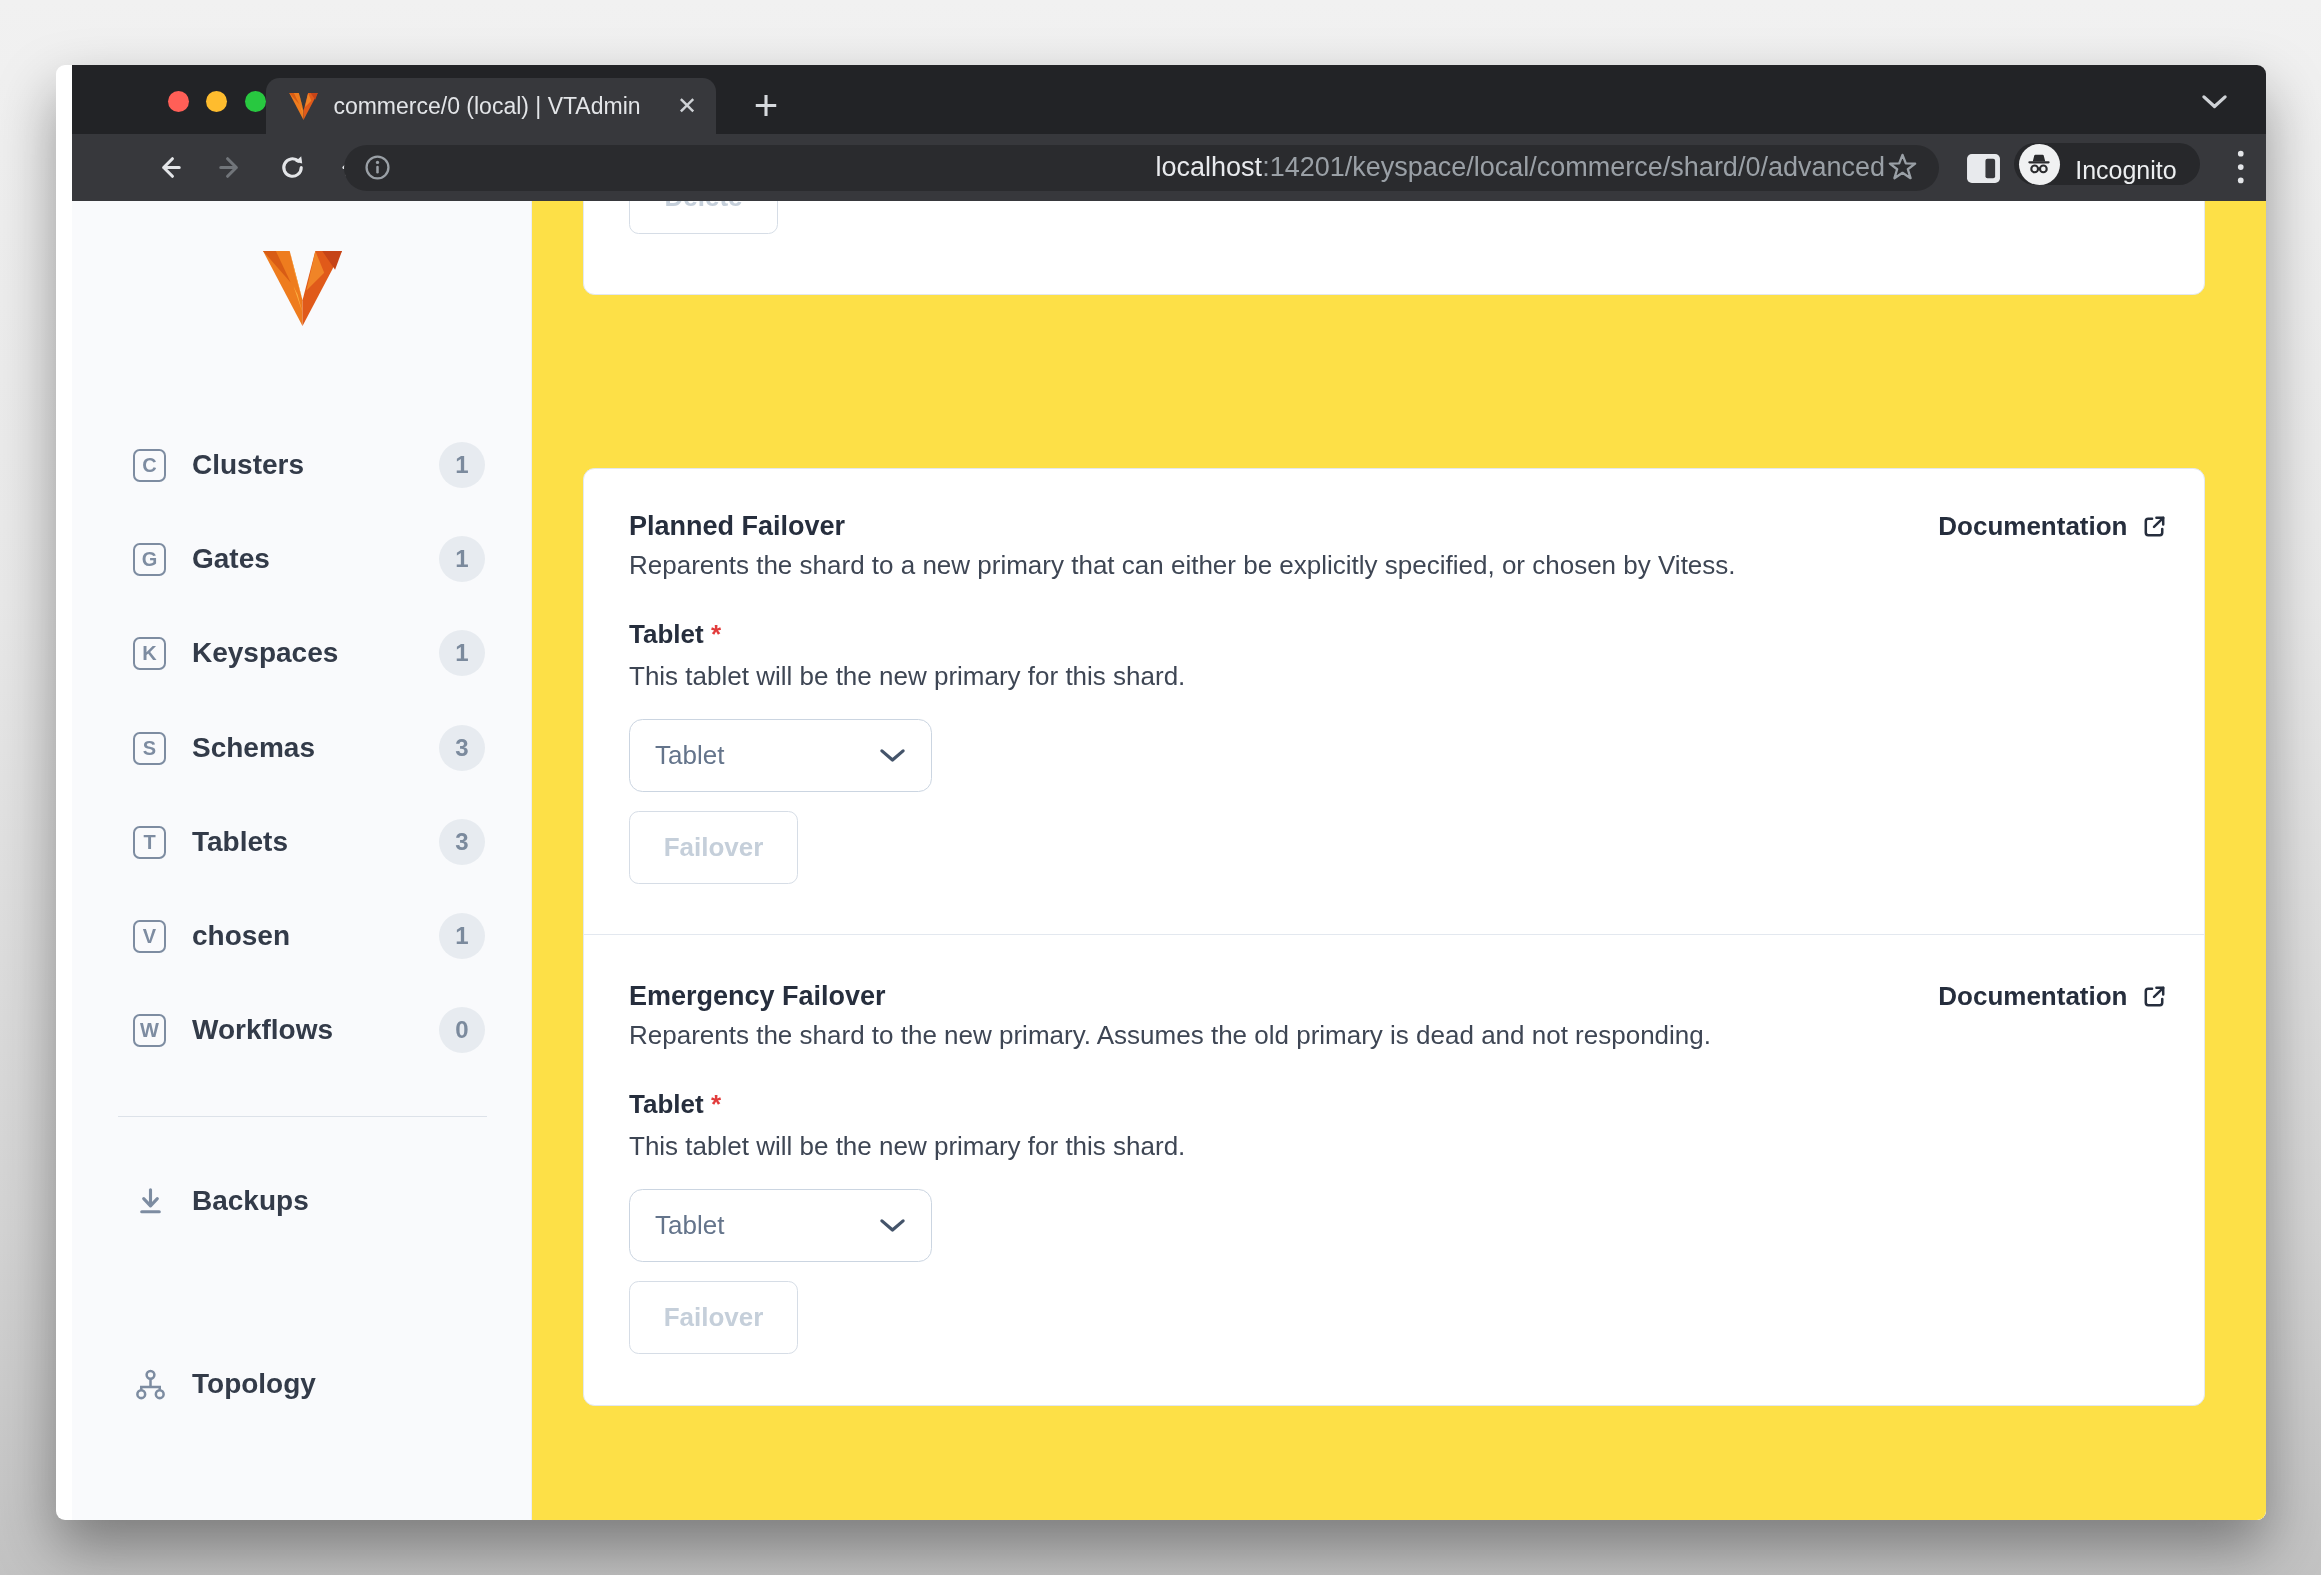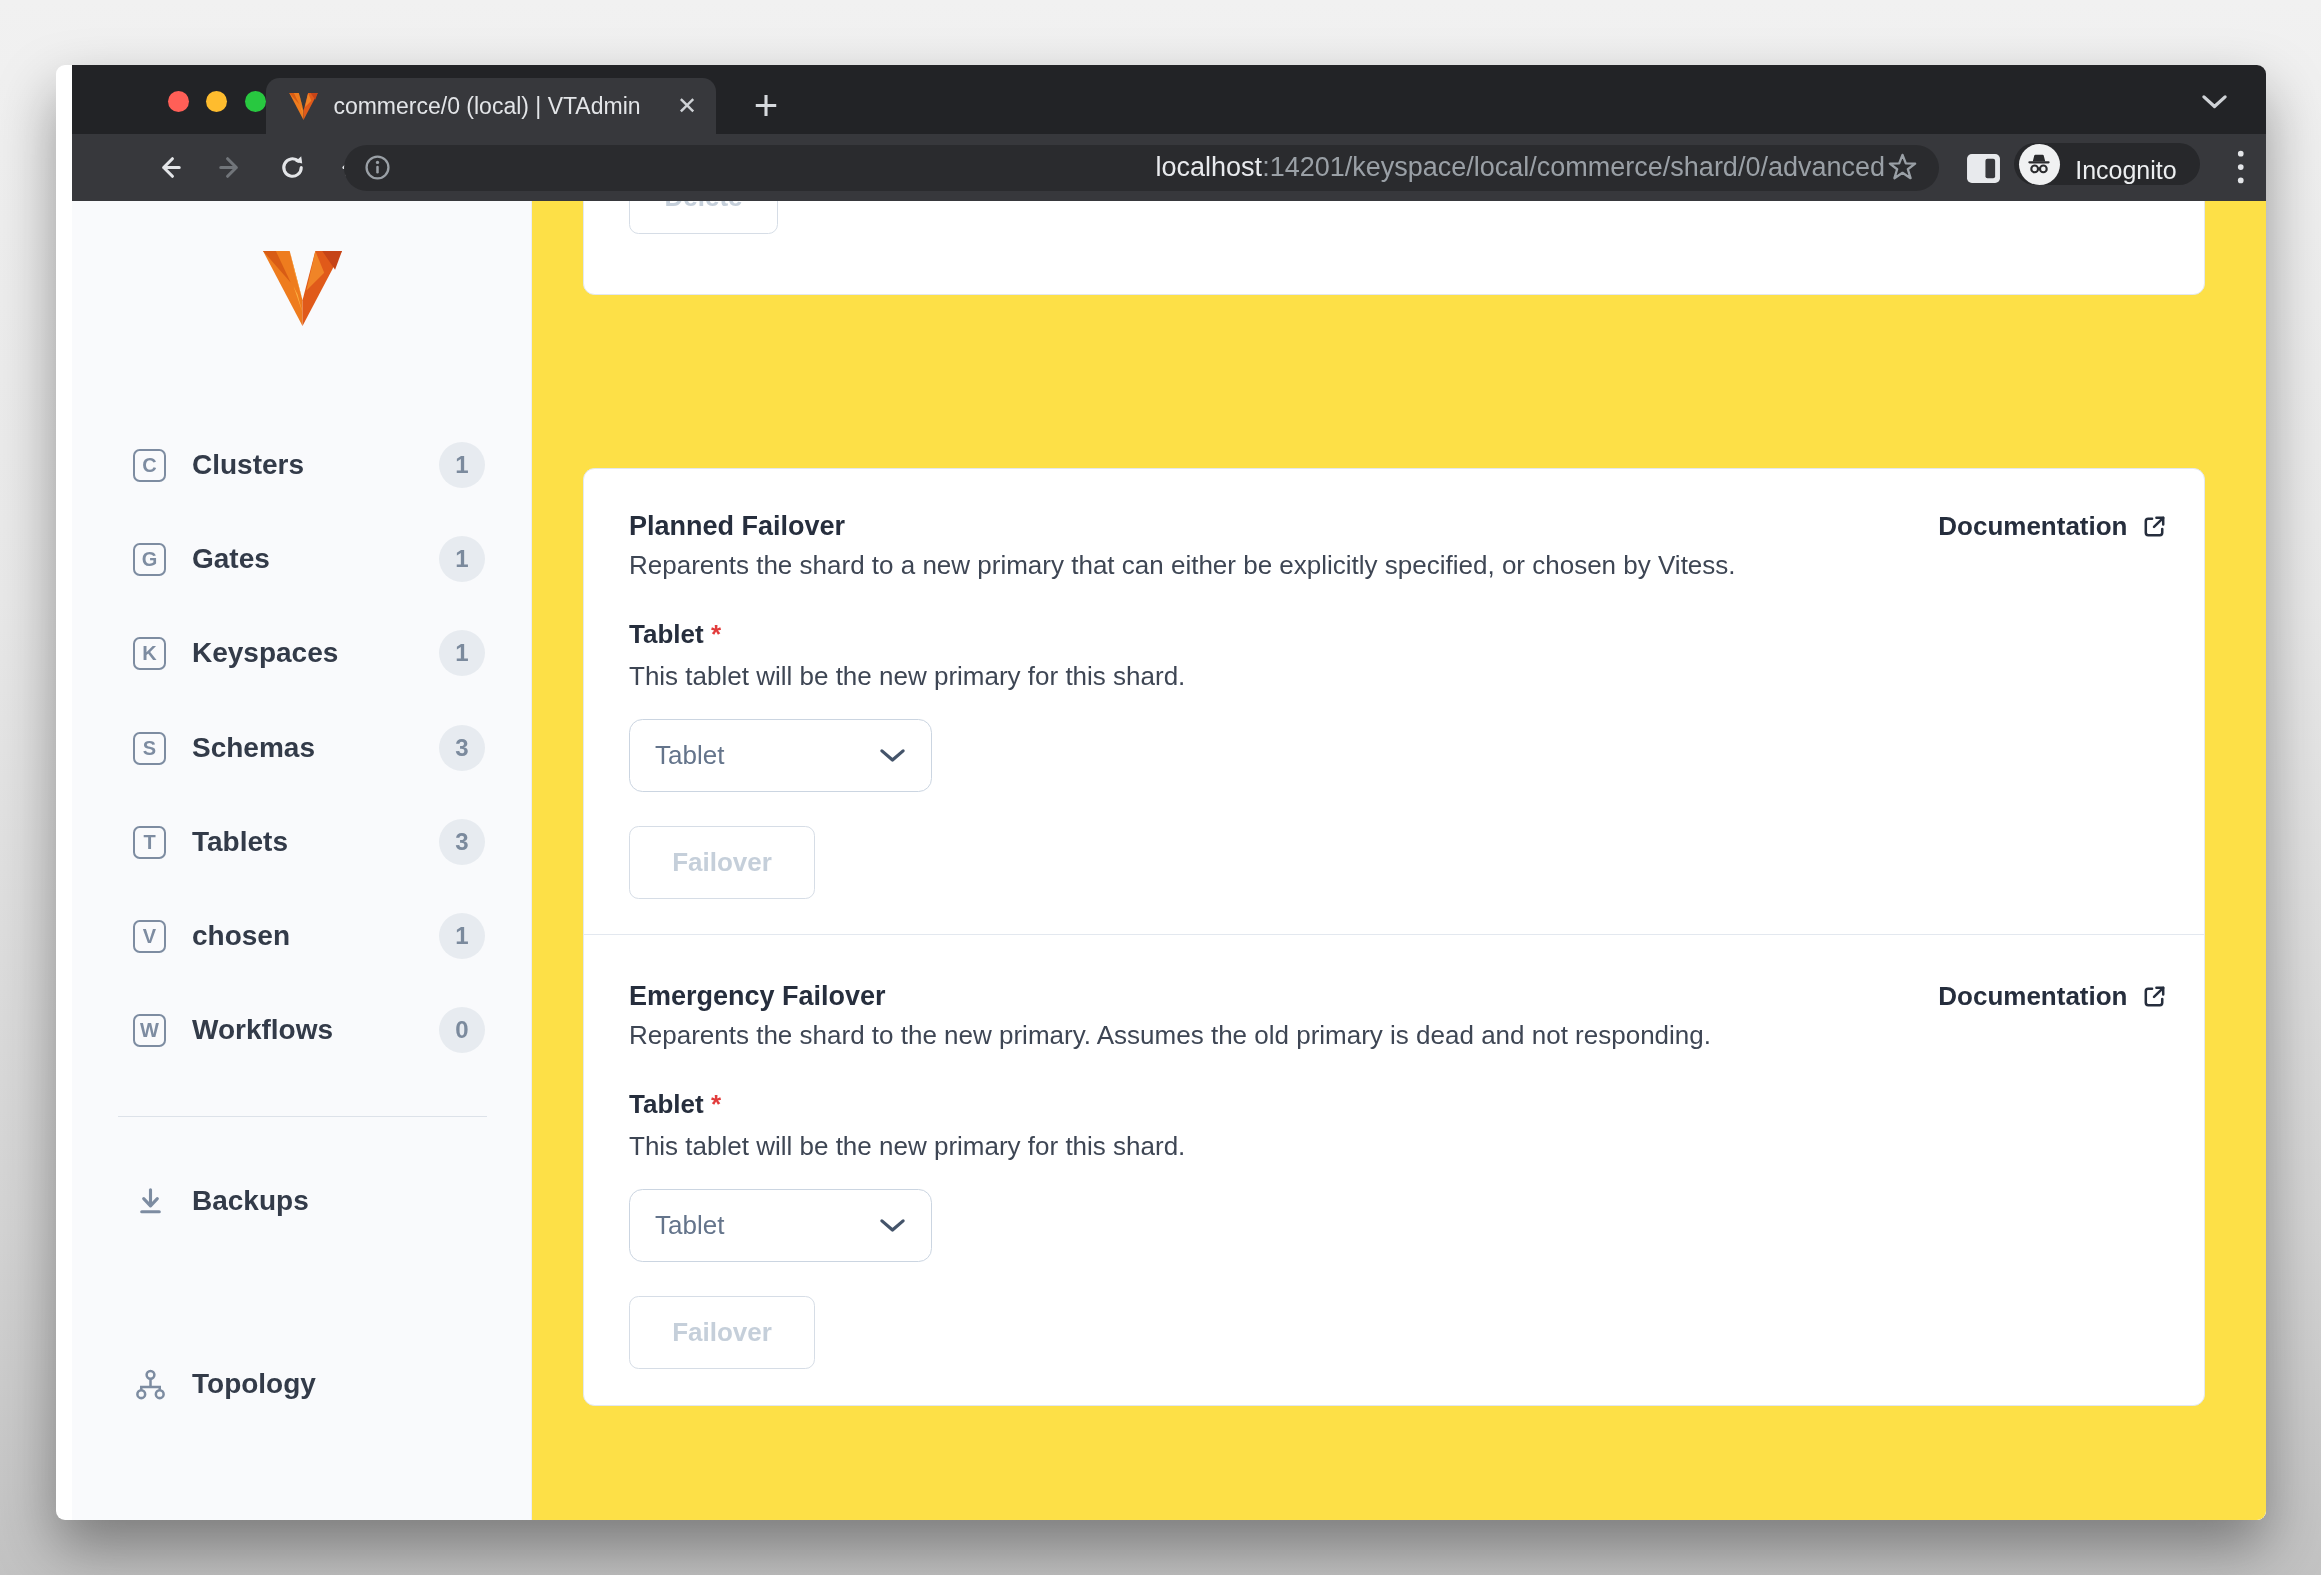--- a/index.html
+++ b/index.html
@@ -83,21 +83,21 @@
   .doc-link { position:absolute; right:35px; top:42px; display:flex; align-items:center; gap:12.5px;
     color:#262e3d; font-size:26px; font-weight:700; cursor:pointer; }
   .sec-desc { position:absolute; left:45px; top:81px; color:#3e4654; font-size:26px; }
   .field-label { position:absolute; left:45px; top:150px; color:#262e3d; font-size:26px; font-weight:700; }
   .req { color:#e23b3b; font-weight:700; }
   .field-help { position:absolute; left:45px; top:192px; color:#3e4654; font-size:26px; }
   .select { position:absolute; left:45px; top:250px; width:303px; height:73px;
     border:1.9px solid #cbd5e1; border-radius:13.4px; background:#fff;
     display:flex; align-items:center; padding:0 25px; cursor:pointer; }
   .select-value { color:#64748b; font-size:26px; flex:1; }
-  .failover-btn { position:absolute; left:45px; top:357px; width:186px; height:73px; }
+  .failover-btn { position:absolute; left:45px; top:342px; width:169px; height:73px; }
 
   svg { display:block; }
 </style>
 </head>
 <body>
 
 <div class="window">
 
   <div class="tabstrip">
     <div class="traffic t-red"></div>

